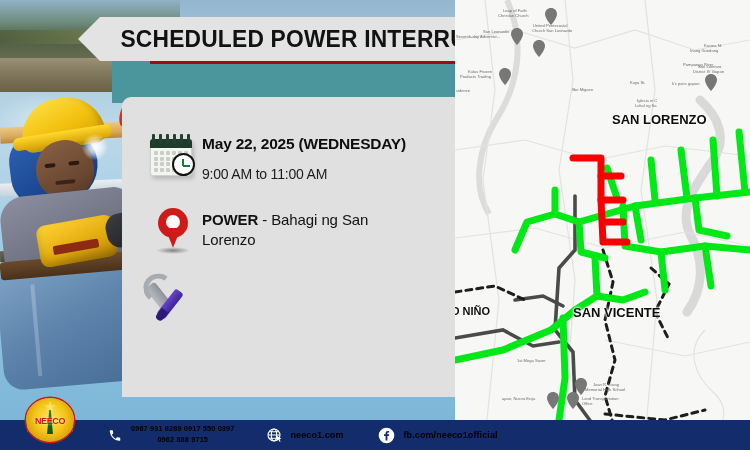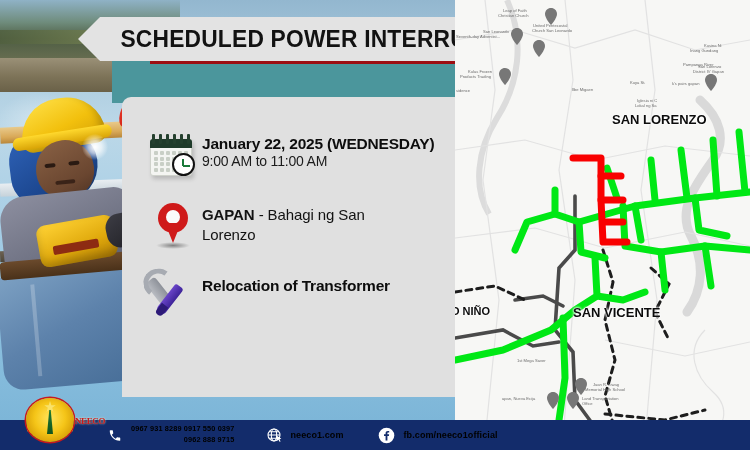--- a/index.html
+++ b/index.html
@@ -156,21 +156,21 @@
   #card{
     position:absolute; left:122px; top:97px; width:338px; height:300px;
     background:#e0e0e0; border-radius:9px 0 0 0;
     padding:36px 18px 0 22px;
   }
   .row{ display:flex; align-items:flex-start; margin-bottom:26px; }
   .row .ico{ width:58px; flex:0 0 58px; display:flex; justify-content:center; }
   .row .txt{ padding-top:2px; }
   .l1{ font-size:15.5px; font-weight:bold; color:#0d0d0d; letter-spacing:-.2px;
        white-space:nowrap; line-height:1.15; }
-  .l2{ font-size:14px; color:#1b1b1b; margin-top:0; letter-spacing:-.2px; }
+  .l2{ font-size:14px; color:#1b1b1b; margin-top:13px; letter-spacing:-.2px; }
   .loc{ font-size:15px; color:#121212; line-height:1.35; max-width:210px; letter-spacing:-.1px;}
   .loc b{ font-weight:bold; }
   .work{ font-size:15.5px; font-weight:bold; color:#0d0d0d; letter-spacing:-.2px; }
 
   
   .cal{ position:relative; width:46px; height:44px; }
   .cal .body{ position:absolute; left:0; top:6px; width:42px; height:37px;
     background:#f4f5f2; border:1px solid #cfd2cb; border-radius:3px;
     box-shadow:2px 3px 4px rgba(0,0,0,.18); }
   .cal .hdr{ position:absolute; left:0; top:6px; width:42px; height:9px;
@@ -259,33 +259,32 @@
   }
   .lg-tower{
     position:absolute; left:25px; top:14px; width:6px; height:24px;
     background:linear-gradient(180deg,#1e7a32,#12541f);
     clip-path:polygon(38% 0,62% 0,100% 100%,0 100%);
   }
   .lg-text{
     position:absolute; left:5px; top:20px; width:46px; text-align:center;
     font-size:9px; font-weight:bold; color:#c9181c; letter-spacing:-.4px;
     text-shadow:0 0 2px #fff7c2;
-    font-family:Liberation Serif, serif;
-    margin-left:40px;
+    font-family:Liberation Sans, sans-serif;
   }
   .lg-wing{
     position:absolute; top:22px; width:13px; height:18px;
     background:linear-gradient(180deg,#ffe45c,#e2a908);
     clip-path:polygon(0 0,100% 18%,70% 100%,0 72%);
   }
   .lg-wingL{ left:5px; }
   .lg-wingR{ right:5px; transform:scaleX(-1); }
   .phone-ico{ width:14px; height:15px; margin-left:108px; }
   .nums{ margin-left:9px; font-size:7.3px; font-weight:bold; line-height:1.45;
-         letter-spacing:.15px; text-align:right; }
+         letter-spacing:.15px; text-align:center; }
   .nums .r2{ display:block; }
   .globe-ico{ margin-left:32px; width:16px; height:16px; position:relative; }
   .weblbl{ margin-left:8px; font-size:9px; font-weight:bold; letter-spacing:.1px;}
   .fb-ico{ margin-left:34px; width:17px; height:17px; }
   .fblbl{ margin-left:9px; font-size:9px; font-weight:bold; letter-spacing:.1px;}
 </style>
 </head>
 <body>
 
 <div id="poster">
@@ -361,47 +360,44 @@
               <i></i>
               <i></i>
               <i></i>
               <i></i>
               <i></i>
           </div>
           <div class="clock"></div>
         </div>
       </div>
       <div class="txt">
-        <div class="l1">January 22, 2025 (WEDNESDAY)</div>
+        <div class="l1">May 22, 2025 (WEDNESDAY)</div>
         <div class="l2">9:00 AM to 11:00 AM</div>
       </div>
     </div>
 
     <div class="row">
       <div class="ico">
         <div class="pin">
           <div class="head"></div>
           <div class="tip"></div>
           <div class="shadow"></div>
         </div>
       </div>
       <div class="txt">
-        <div class="loc"><b>GAPAN</b><span> - </span><span>Bahagi ng San Lorenzo</span></div>
+        <div class="loc"><b>POWER</b><span> - </span><span>Bahagi ng San Lorenzo</span></div>
       </div>
     </div>
 
     <div class="row">
       <div class="ico">
         <div class="wrench">
           <div class="w"></div>
           <div class="s"></div>
         </div>
-      </div>
-      <div class="txt">
-        <div class="work">Relocation of Transformer</div>
       </div>
     </div>
 
   </div>
 
   <div id="map">
     <svg viewBox="0 0 295 450">
       <rect width="295" height="450" fill="#f7f7f5"></rect>
 
       <path d="M245 100 C265 118,272 140,258 160 C240 185,222 210,236 236 C250 262,248 290,232 312" stroke="#d9d9d9" stroke-width="9" fill="none" stroke-linecap="round"></path>

